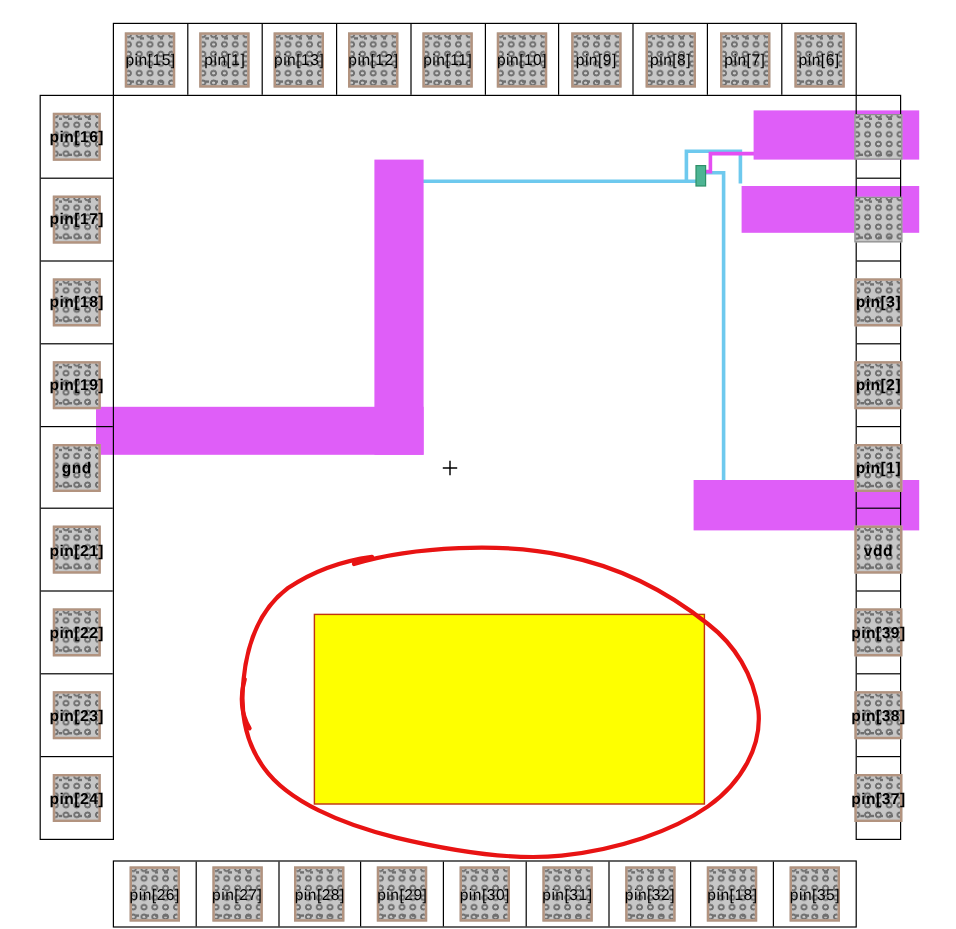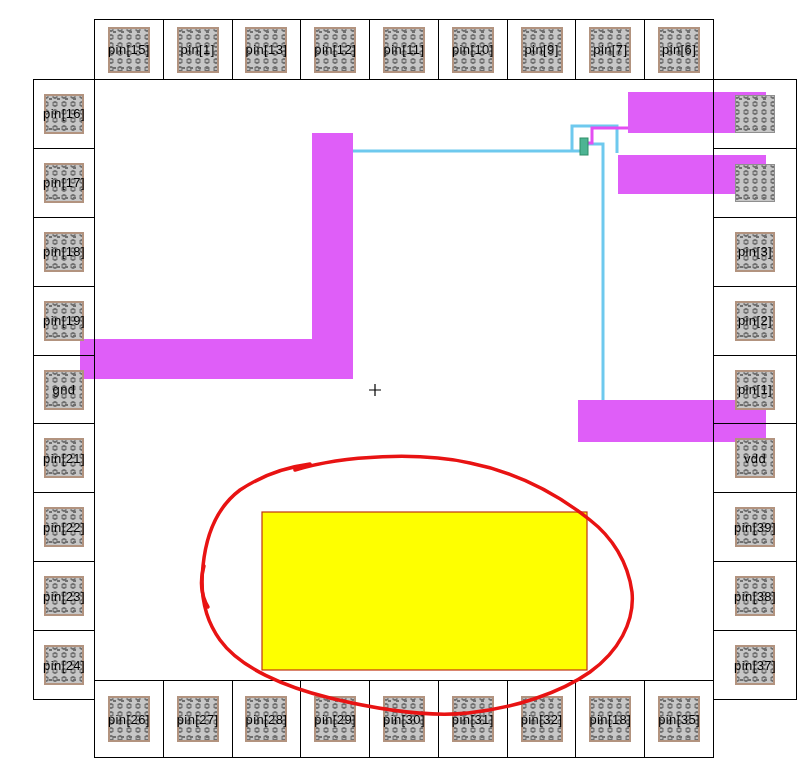--- a/index.html
+++ b/index.html
@@ -6,27 +6,27 @@
   body{width:797px;height:774px;position:relative;overflow:hidden;
        font-family:"Liberation Sans", sans-serif;}
   .canvas{position:absolute;inset:0;background:#ffffff;border-radius:25px;}
   svg.layer{position:absolute;left:0;top:0;width:797px;height:774px;}
   #shapes-layer{z-index:1;}
   #annotation-layer{z-index:3;pointer-events:none;}
 
   
   .strip{position:absolute;border:1px solid #000;display:flex;box-sizing:border-box;z-index:2;background:transparent;}
   .strip-top   {left:94px;top:19px;width:620px;height:61px;flex-direction:row;}
-  .strip-bottom{left:94px;top:680px;width:620px;height:78px;flex-direction:row;justify-content:flex-end;}
+  .strip-bottom{left:94px;top:717px;width:620px;height:56px;flex-direction:row;}
   .strip-left  {left:33px;top:79px;width:62px;height:621px;flex-direction:column;}
-  .strip-right {left:713px;top:79px;width:84px;height:621px;flex-direction:column;}
+  .strip-right {left:713px;top:79px;width:38px;height:621px;flex-direction:column;}
   .cell{flex:1 1 0;position:relative;display:flex;align-items:center;justify-content:center;box-sizing:border-box;}
   .strip-top .cell,.strip-bottom .cell{border-right:1px solid #000;}
   .strip-top .cell:last-child,.strip-bottom .cell:last-child{border-right:none;}
-  .strip-left .cell,.strip-right .cell{border-bottom:1px solid #000;}
+  .strip-left .cell,.strip-right .cell{border-bottom:1px solid #000;font-weight:bold;}
   .strip-left .cell:last-child,.strip-right .cell:last-child{border-bottom:none;}
 
   
   .pad{position:absolute;left:50%;top:50%;transform:translate(-50%,-50%);
        width:40px;height:40px;background-color:#c6c6c6;
        border:2px solid #b2937f;box-sizing:border-box;
        background-image:
          repeating-linear-gradient(90deg,#6f6f6f 0 3px, rgba(0,0,0,0) 3px 8px),
          repeating-linear-gradient(90deg,#6f6f6f 0 3px, rgba(0,0,0,0) 3px 8px),
          radial-gradient(circle,#cecece 1px,#6f6f6f 1.3px 2.6px, rgba(0,0,0,0) 3px);
@@ -82,20 +82,24 @@
       <div class="cell">
         <div class="pad"></div>
         <span class="pad-label">pin[10]</span>
       </div>
       <div class="cell">
         <div class="pad"></div>
         <span class="pad-label">pin[9]</span>
       </div>
       <div class="cell">
         <div class="pad"></div>
+        <span class="pad-label">pin[8]</span>
+      </div>
+      <div class="cell">
+        <div class="pad"></div>
         <span class="pad-label">pin[7]</span>
       </div>
       <div class="cell">
         <div class="pad"></div>
         <span class="pad-label">pin[6]</span>
       </div>
     </div>
   <div class="strip strip-bottom" id="strip-bottom">
       <div class="cell">
         <div class="pad"></div>

